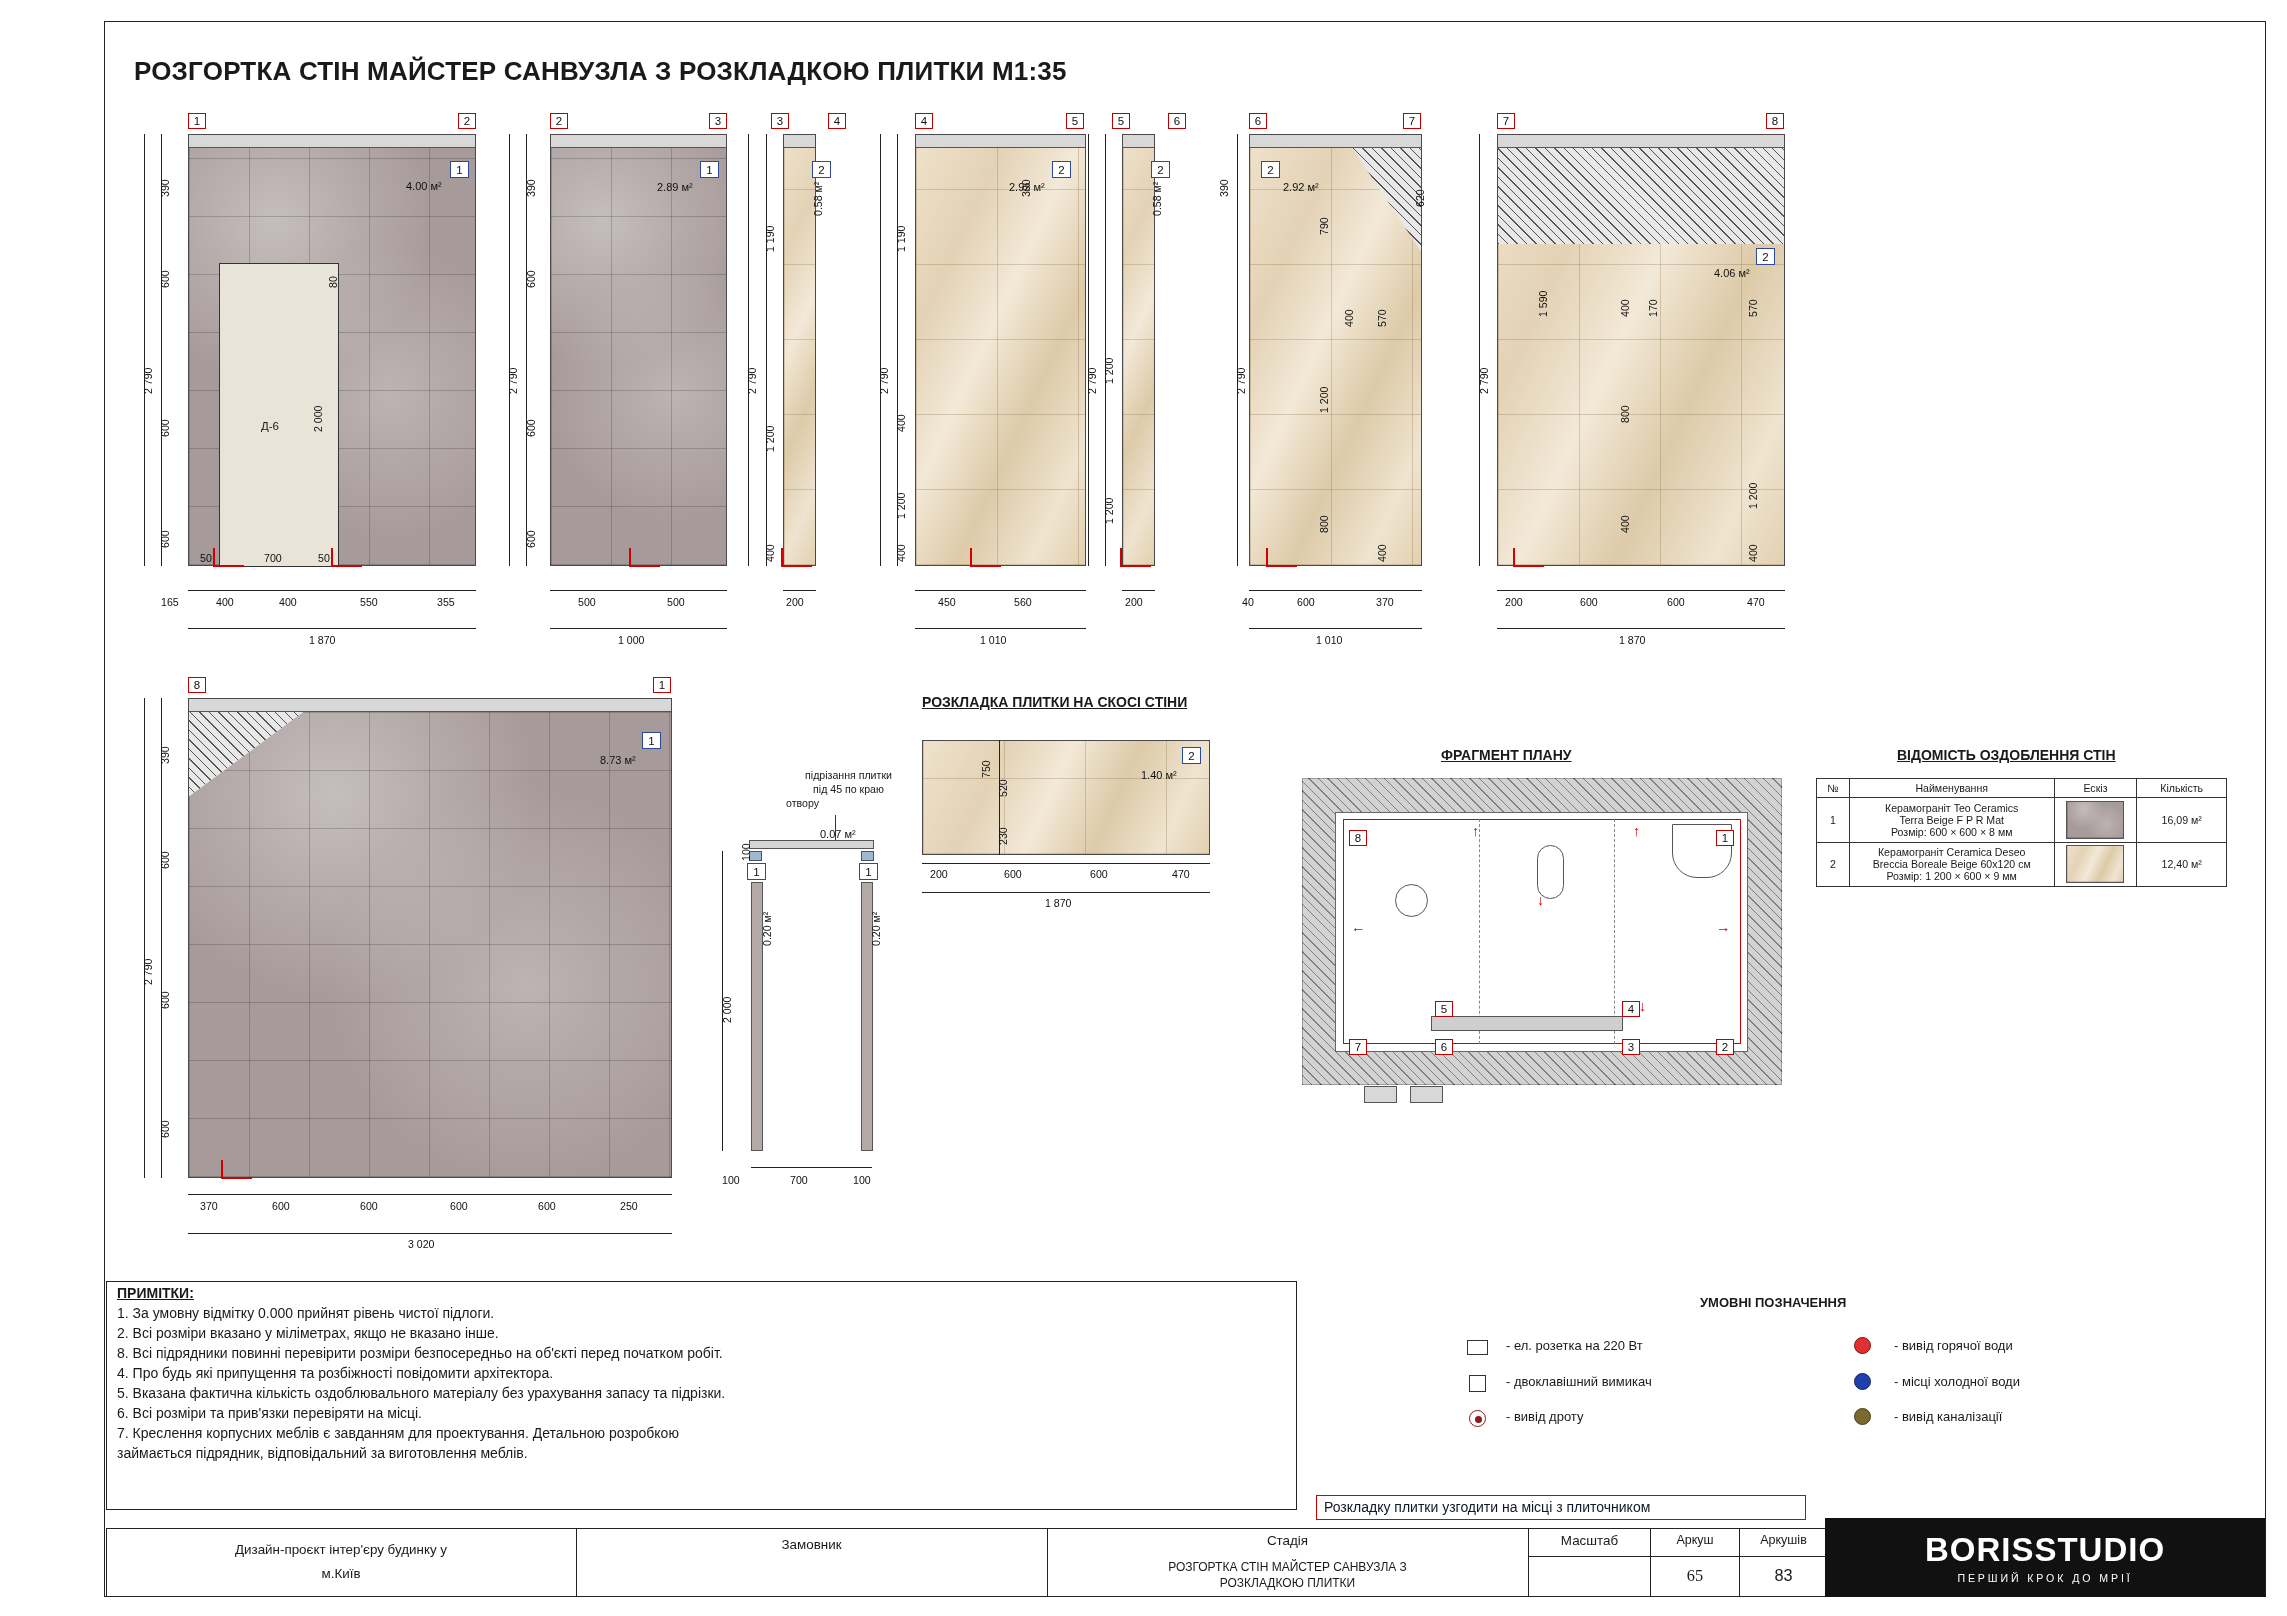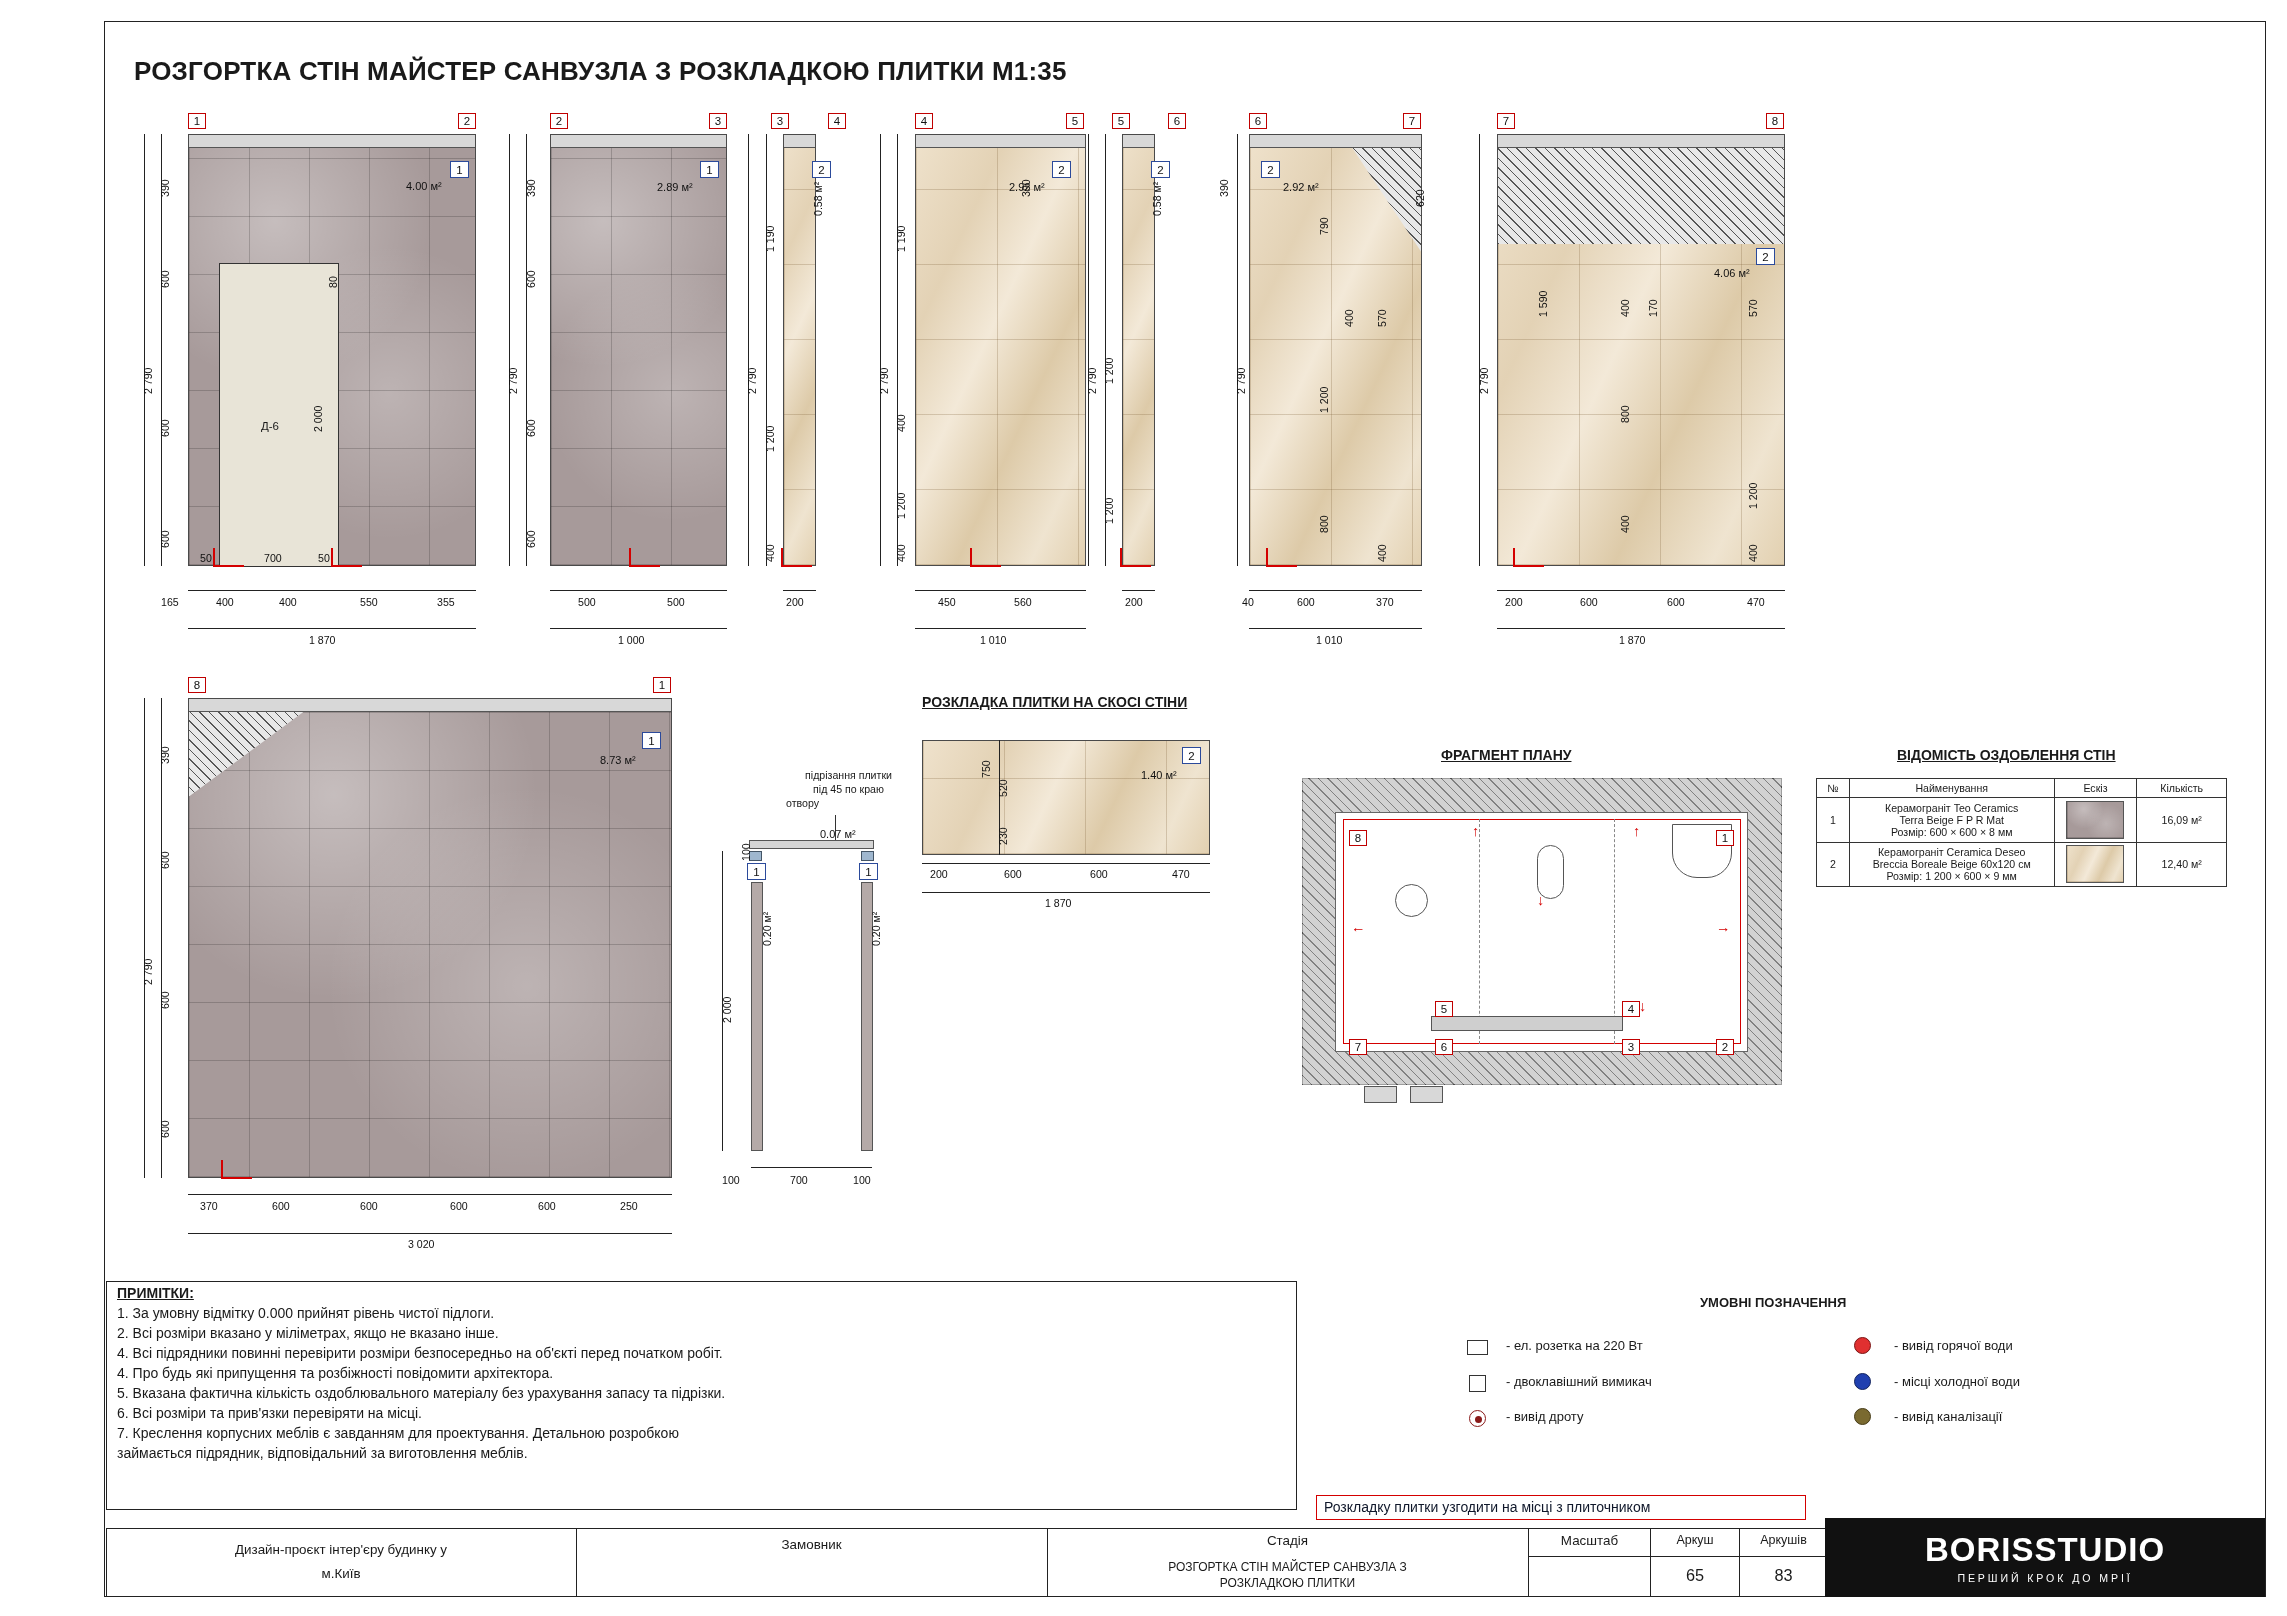--- a/index.html
+++ b/index.html
@@ -429,21 +429,21 @@
       </tr>
     </tbody>
       </table>
   </div>
 
   <div class="notes-box" style="left:106px; top:1281px; width:1191px; height:229px;"></div>
   <div class="notes-txt" style="left:117px; top:1283px; width:1167px;">
     <div class="notes-title">ПРИМІТКИ:</div>
     <div>1. За умовну відмітку 0.000 прийнят рівень чистої підлоги.</div>
     <div>2. Всі розміри вказано у міліметрах, якщо не вказано інше.</div>
-    <div>4. Всі підрядники повинні перевірити розміри безпосередньо на об'єкті перед початком робіт.</div>
+    <div>8. Всі підрядники повинні перевірити розміри безпосередньо на об'єкті перед початком робіт.</div>
     <div>4. Про будь які припущення та розбіжності повідомити архітектора.</div>
     <div>5. Вказана фактична кількість оздоблювального матеріалу без урахування запасу та підрізки.</div>
     <div>6. Всі розміри та прив'язки перевіряти на місці.</div>
     <div>7. Креслення корпусних меблів є завданням для проектування. Детальною розробкою</div>
     <div>займається підрядник, відповідальний за виготовлення меблів.</div>
   </div>
 
   <div>
     <div class="leg-title" style="left:1700px; top:1295px;">УМОВНІ ПОЗНАЧЕННЯ</div>
 
@@ -482,21 +482,21 @@
 
     <div class="tb-txt" style="left:115px; top:1542px; width:452px;">Дизайн-проєкт інтер'єру будинку у</div>
     <div class="tb-txt" style="left:115px; top:1566px; width:452px;">м.Київ</div>
     <div class="tb-txt" style="left:581px; top:1537px; width:461px;">Замовник</div>
     <div class="tb-txt" style="left:1052px; top:1533px; width:471px;">Стадія</div>
     <div class="tb-txt" style="left:1052px; top:1560px; width:471px; font-size:12px;">РОЗГОРТКА СТІН МАЙСТЕР САНВУЗЛА З</div>
     <div class="tb-txt" style="left:1052px; top:1576px; width:471px; font-size:12px;">РОЗКЛАДКОЮ ПЛИТКИ</div>
     <div class="tb-txt" style="left:1529px; top:1533px; width:121px;">Масштаб</div>
     <div class="tb-txt" style="left:1652px; top:1533px; width:86px; font-size:12.5px;">Аркуш</div>
     <div class="tb-txt" style="left:1741px; top:1533px; width:85px; font-size:12.5px;">Аркушів</div>
-    <div class="tb-txt" style="left:1652px; top:1566px; width:86px; font-size:16.3px;">65</div>
+    <div class="tb-txt" style="left:1652px; top:1566px; width:86px; font-size:16.3px;font-family:Liberation Serif, serif;">65</div>
     <div class="tb-txt" style="left:1741px; top:1566px; width:85px; font-size:16.3px;">83</div>
 
     <div class="logo" style="left:1825px; top:1518px; width:440px; height:79px;">
       <div class="l1">BORISSTUDIO</div>
       <div class="l2">ПЕРШИЙ КРОК ДО МРІЇ</div>
     </div>
   </div>
 
 </div>
 

